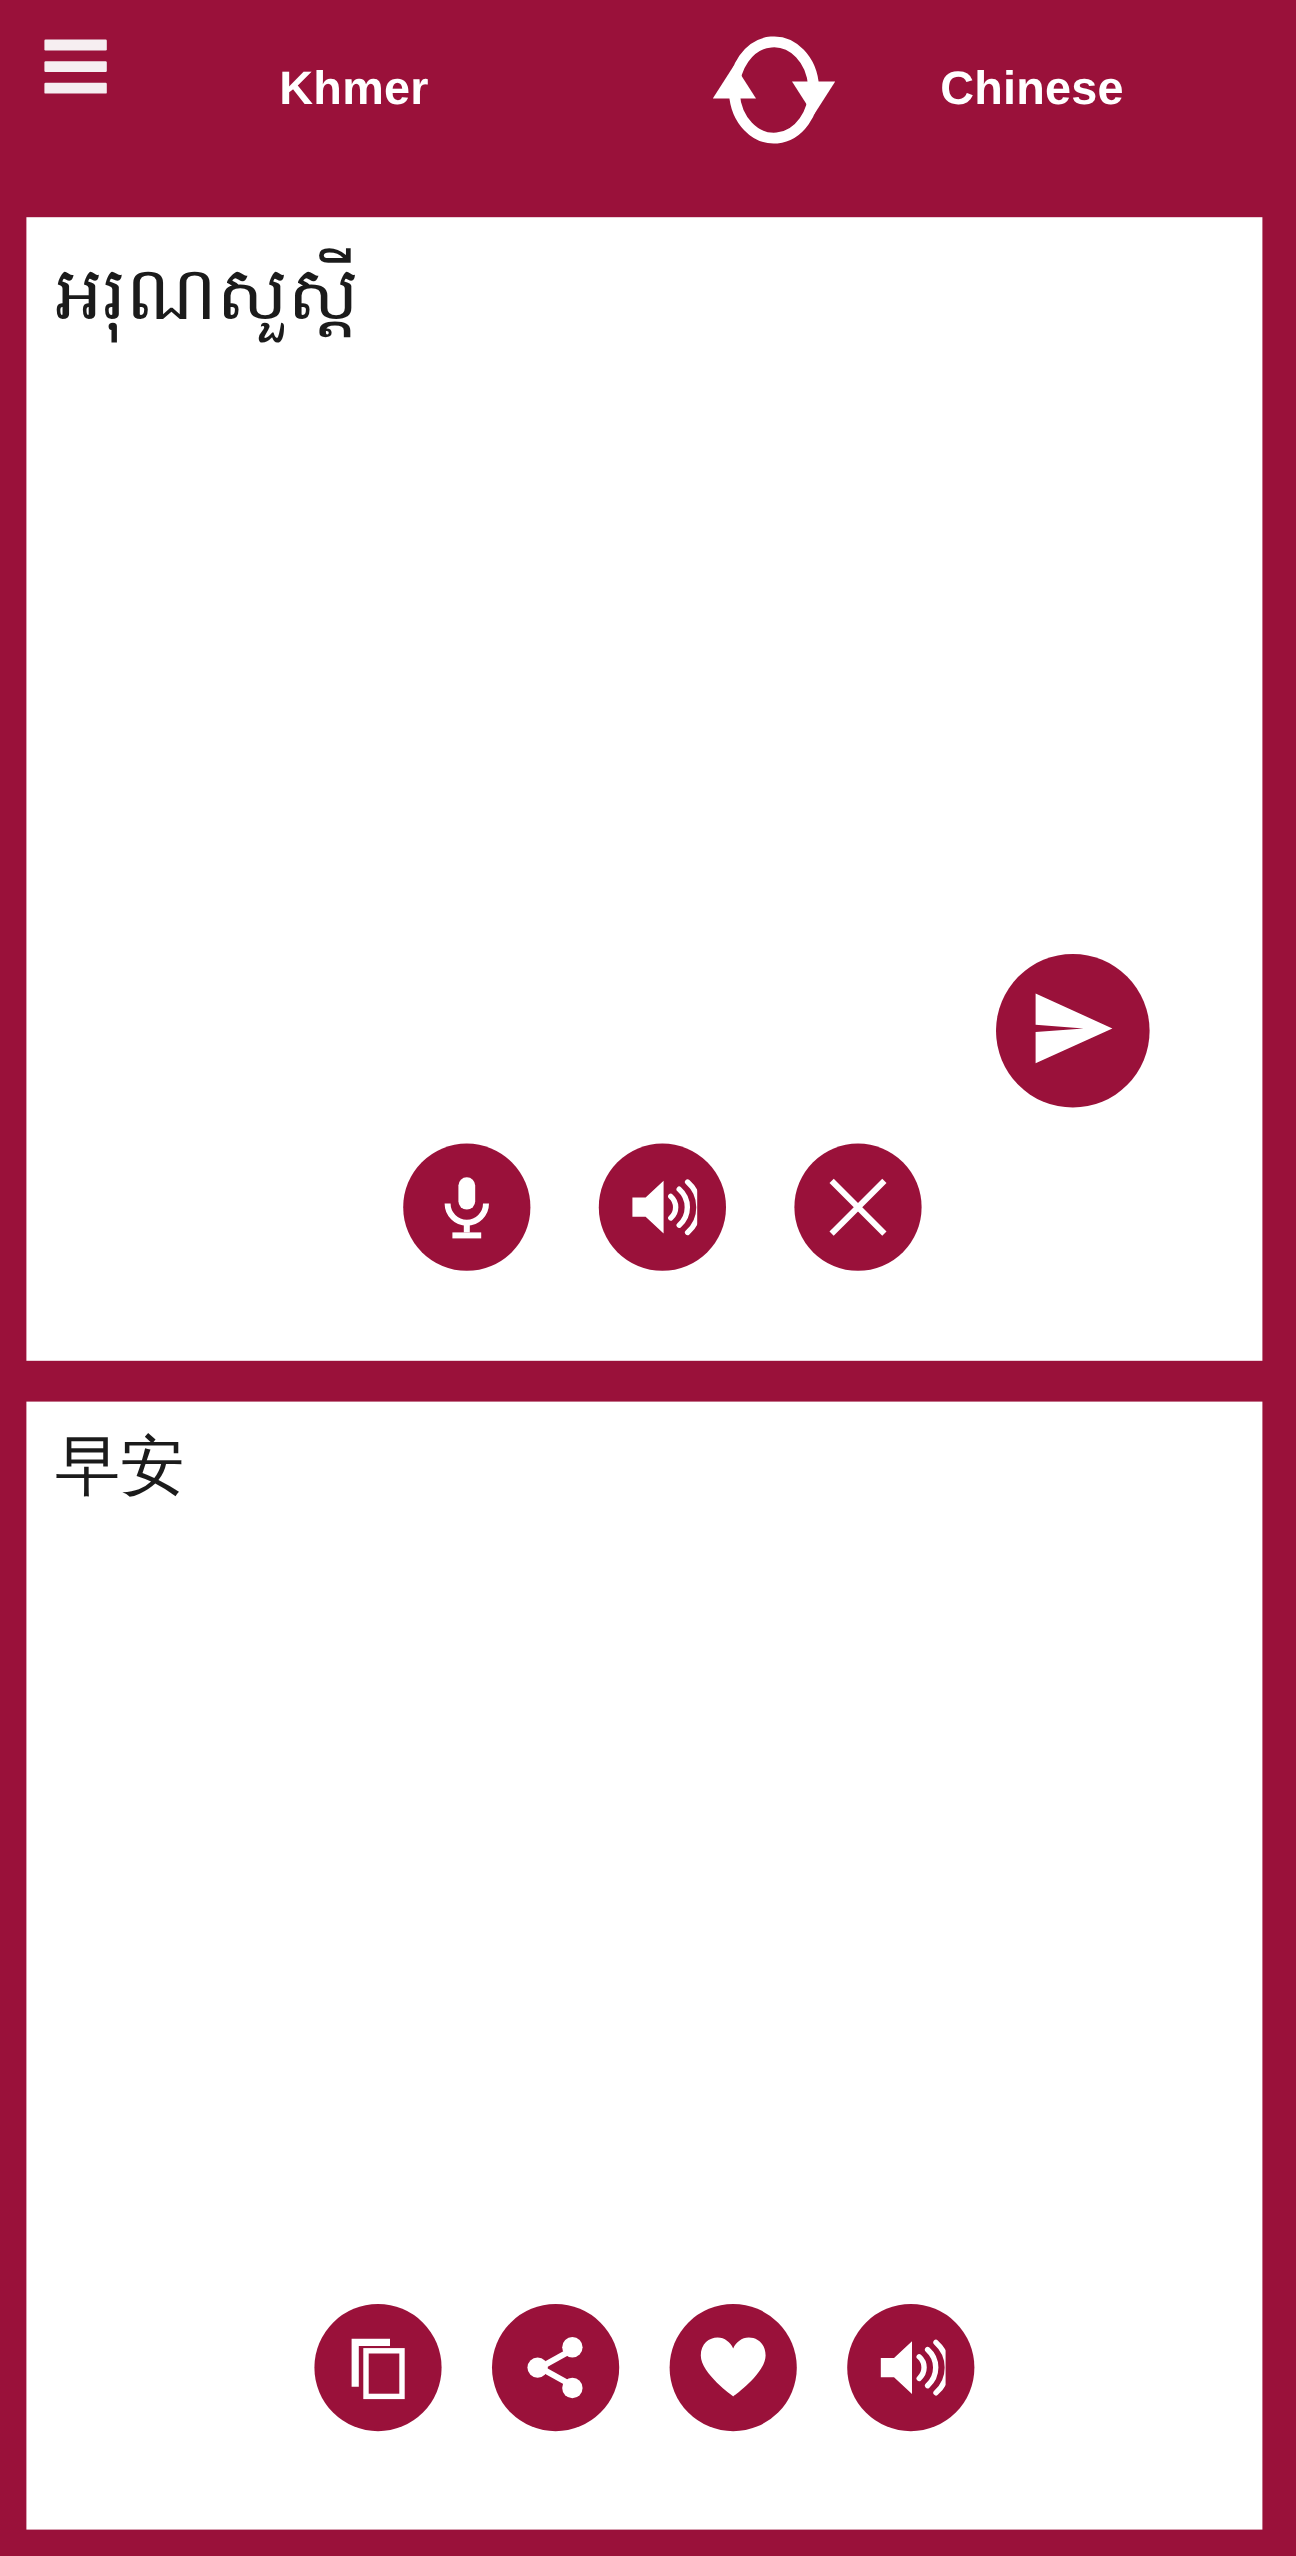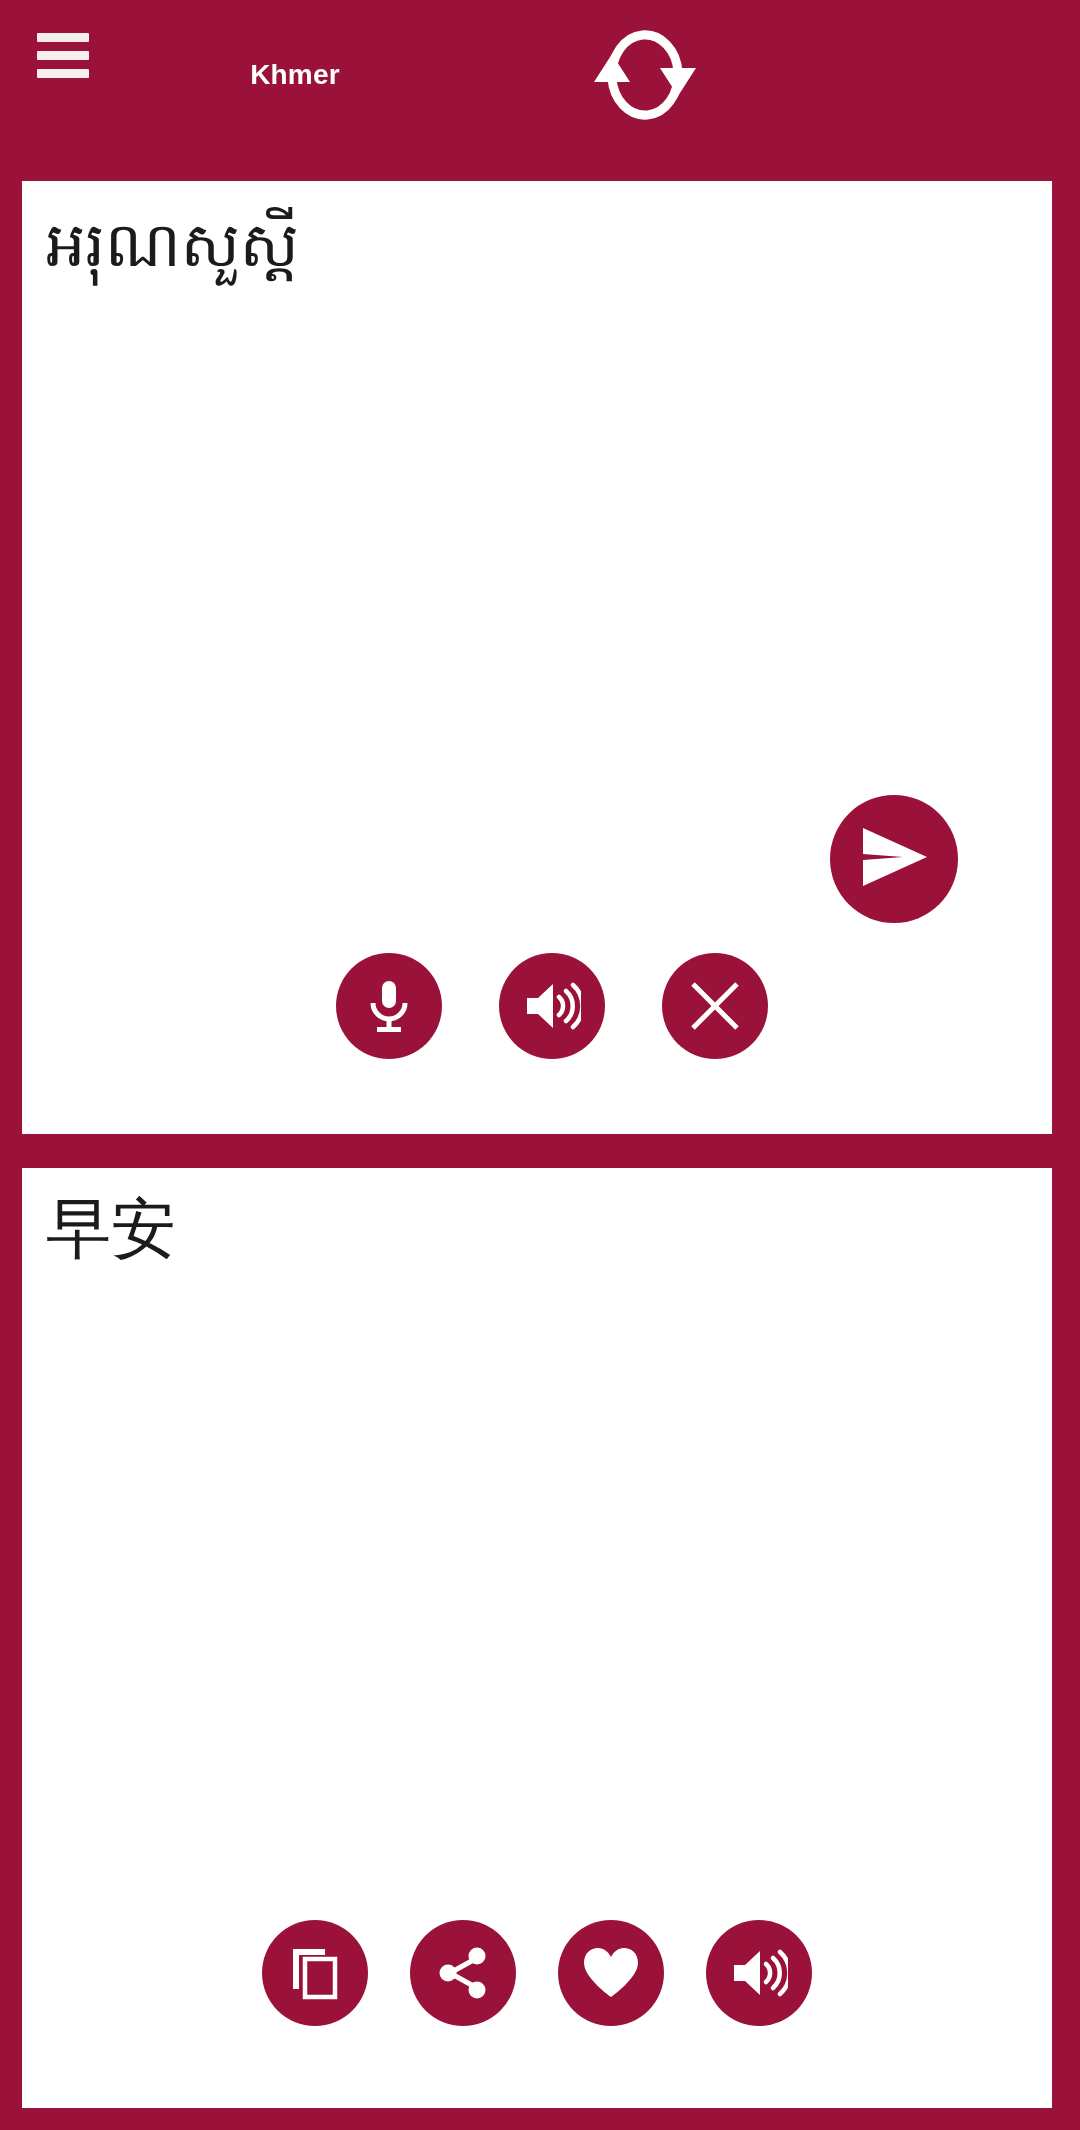--- a/index.html
+++ b/index.html
@@ -28,21 +28,21 @@
     display:flex; flex-direction:column; justify-content:space-between;
     cursor:pointer;
   }
   .menu-btn span{
     display:block; width:52px; height:9px;
     background:#f6eef1; border-radius:1px;
   }
   .lang{
     position:absolute; top:0; height:150px;
     display:flex; align-items:center; justify-content:center;
-    color:#ffffff; font-size:28px; font-weight:bold;
+    color:#ffffff; font-size:39px; font-weight:bold;
     letter-spacing:0.2px;
     cursor:pointer;
   }
   .lang-src{ left:205px; width:180px; }
   .lang-tgt{ left:760px; width:200px; }
   .swap-btn{
     position:absolute; left:590px; top:22px;
     width:110px; height:106px;
     cursor:pointer;
   }
@@ -101,21 +101,21 @@
 
   
   .card-tgt{
     position:absolute; left:22px; top:1018px;
     width:1030px; height:940px;
     background:#ffffff;
   }
   .tgt-text{
     position:absolute; left:24px; top:20px;
     width:960px;
-    font-size:65px; line-height:1.25;
+    font-size:54px; line-height:1.25;
     color:#1b1b1b;
     font-family:"DejaVu Sans","Liberation Sans",sans-serif;
   }
   .tgt-actions{
     position:absolute; left:0; top:725px;
     width:1030px; height:160px;
     display:flex; align-items:center; justify-content:center;
     gap:42px;
   }
 </style>
@@ -140,20 +140,23 @@
       <svg viewBox="0 0 110 106" xmlns="http://www.w3.org/2000/svg">
 
         <path d="M22 56 A33 40 0 0 1 88 50" fill="none" stroke="#ffffff" stroke-width="9" stroke-linecap="butt"></path>
         <polygon points="70,46 106,46 88,74" fill="#ffffff"></polygon>
 
         <path d="M88 50 A33 40 0 0 1 22 56" fill="none" stroke="#ffffff" stroke-width="9" stroke-linecap="butt"></path>
         <polygon points="4,60 40,60 22,32" fill="#ffffff"></polygon>
       </svg>
     </div>
 
+    <div class="lang lang-tgt">
+      <span>Chinese</span>
+    </div>
   </div>
 
   <div class="frame">
 
     <div class="card-src">
       <div class="src-text">អរុណសួស្តី</div>
 
       <div class="src-actions">
 
         <div class="rbtn">

